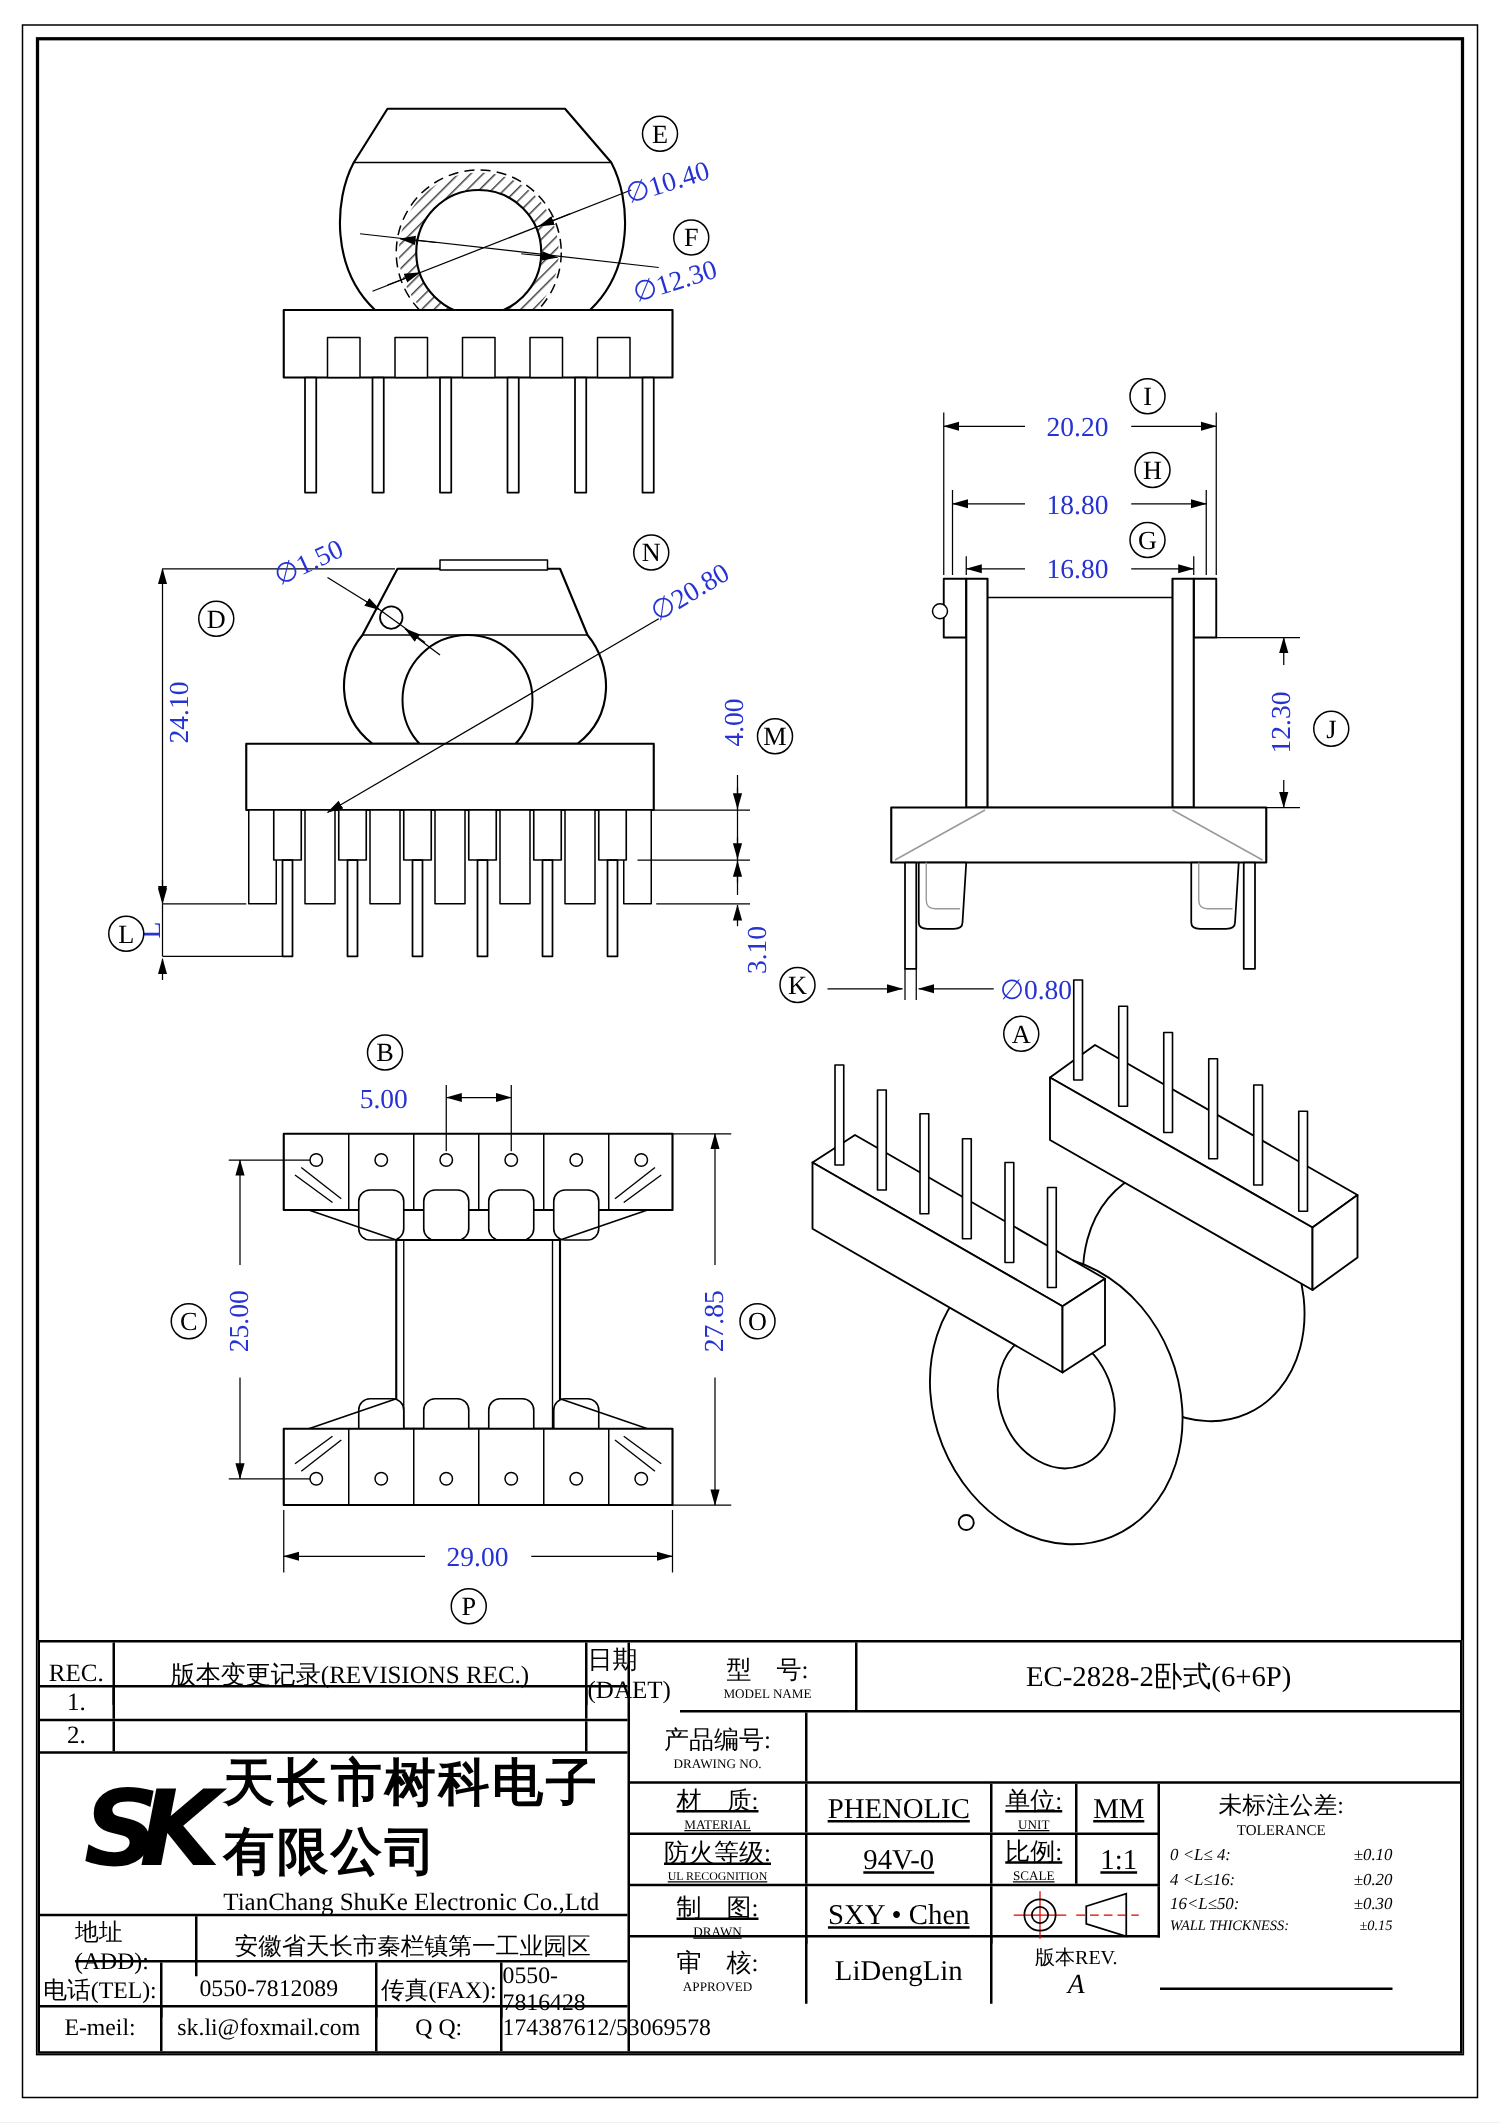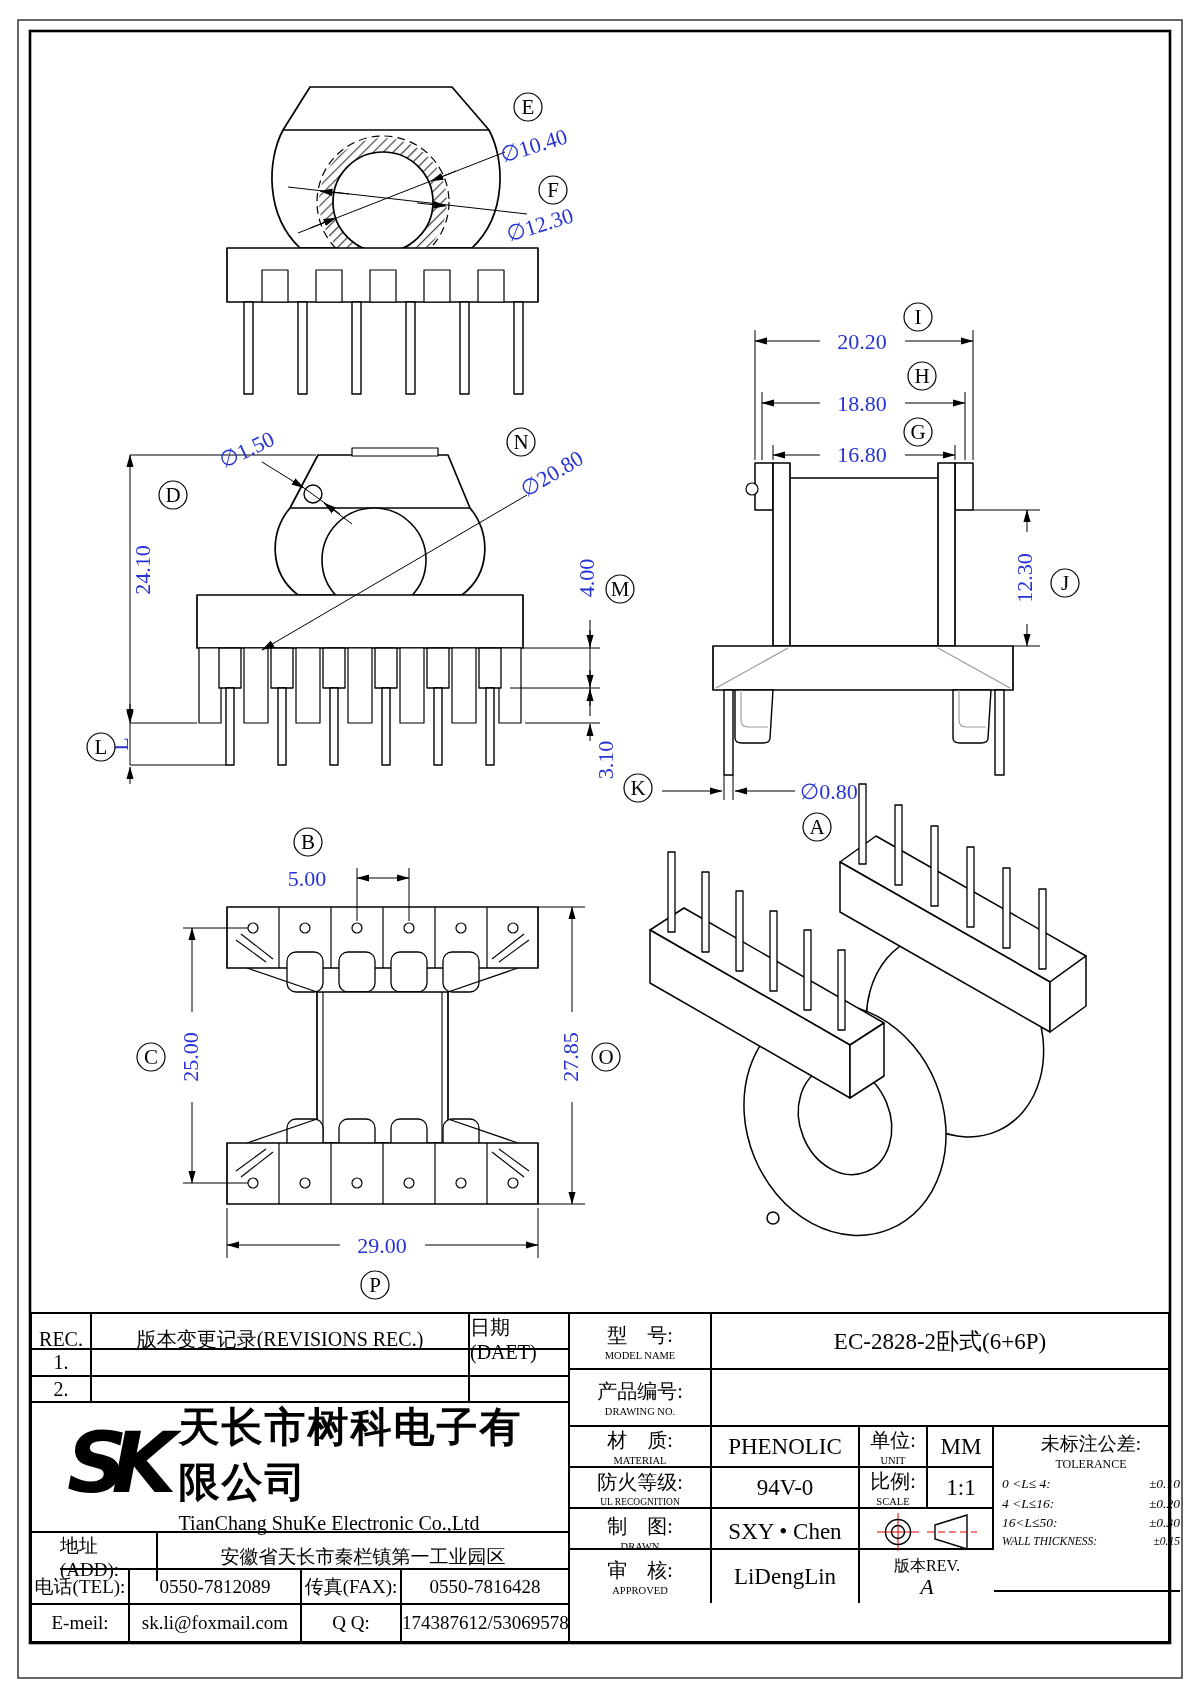--- a/index.html
+++ b/index.html
@@ -7,21 +7,21 @@
           font-family:"Liberation Serif", serif; }
   svg text { user-select:none; }
   .dim { fill:#2633d2; font-family:"Liberation Serif", serif; font-size:22px; }
   .bal { fill:#000; font-family:"Liberation Serif", serif; font-size:21px; text-anchor:middle; }
 
   
   .tb { position:absolute; left:30px; top:1312px; width:1140px; height:331px;
         border:2.5px solid #000; box-sizing:border-box; display:flex; background:#fff;
         color:#000; }
   .tb * { box-sizing:border-box; }
-  .tb-left { width:538px; display:flex; flex-direction:column; border-right:2px solid #000; }
+  .tb-left { width:472px; display:flex; flex-direction:column; border-right:2px solid #000; }
   .tb-right { flex:1; position:relative; display:flex; flex-direction:column; }
   .rev-row { display:grid; grid-template-columns:60px 378px 1fr; border-bottom:2px solid #000; }
   .rev-row > div { border-right:2px solid #000; display:flex; align-items:center; justify-content:center;
                    font-size:20px; font-family:"Liberation Serif", serif; }
   .rev-row > div:last-child { border-right:none; }
   .rev-h { height:36px; } .rev-r1 { height:28px; } .rev-r2 { height:27px; }
   .company { height:130px; border-bottom:2px solid #000; display:flex; align-items:center; padding:0 6px; }
   .logo { font-family:"DejaVu Sans", sans-serif; font-style:italic; font-weight:900;
           font-size:84px; letter-spacing:-16px; line-height:1; padding:0 18px 8px 4px;margin-left:25px; }
   .cname .cn { font-size:41px; font-weight:600; letter-spacing:2px; font-family:"Liberation Serif", serif; }
@@ -32,23 +32,23 @@
   .tel  { grid-template-columns:98px 172px 100px 1fr; height:36px; }
   .mail { grid-template-columns:98px 172px 100px 1fr; height:37px; }
   .info-row > div { border-right:2px solid #000; display:flex; align-items:center; justify-content:center;
                     font-size:19px; }
   .info-row > div:last-child { border-right:none; }
   .spec-row { display:grid; border-bottom:2px solid #000; }
   .spec-row > div { border-right:2px solid #000; display:flex; align-items:center; justify-content:center; }
   .lblcell { flex-direction:column; }
   .lblcell .cn { font-size:20px; } .lblcell .en { font-size:10.5px; margin-top:1px; }
   .valcell { font-size:23px;text-align:center; }
-  .r1 { grid-template-columns:142px 1fr; height:56px; }
+  .r1 { grid-template-columns:142px 1fr; height:56px;margin-left:40px; }
   .r2 { grid-template-columns:142px 1fr; height:57px; }
-  .r3,.r4,.r5 { grid-template-columns:142px 148px 68px 66px; width:424px; height:41px; border-right:2px solid #000; }
+  .r3,.r4,.r5 { grid-template-columns:142px 148px 68px 66px; width:424px; height:41px; border-right:2px solid #000;text-decoration:underline; }
   .r5 { grid-template-columns:142px 148px 134px; }
   .r6 { grid-template-columns:142px 148px 134px 1fr; height:53px; border-bottom:none; }
   .r1 > div:last-child, .r2 > div:last-child, .r6 > div:last-child { border-right:none; }
   .tolcell { position:absolute; left:424px; top:113px; width:186px; height:165px;
              border-bottom:2px solid #000; padding:4px 0 0 8px; }
   .tolcell .t-cn { text-align:center; font-size:19px; }
   .tolcell .t-en { text-align:center; font-size:12px; margin-bottom:2px; }
   .tolrow { display:flex; justify-content:space-between; font-size:13.5px; font-style:italic; line-height:1.45; }
   .revcell { flex-direction:column; }
   .revcell .rl { font-size:16px; } .revcell .rv { font-size:22px; font-style:italic; line-height:0.9; }

